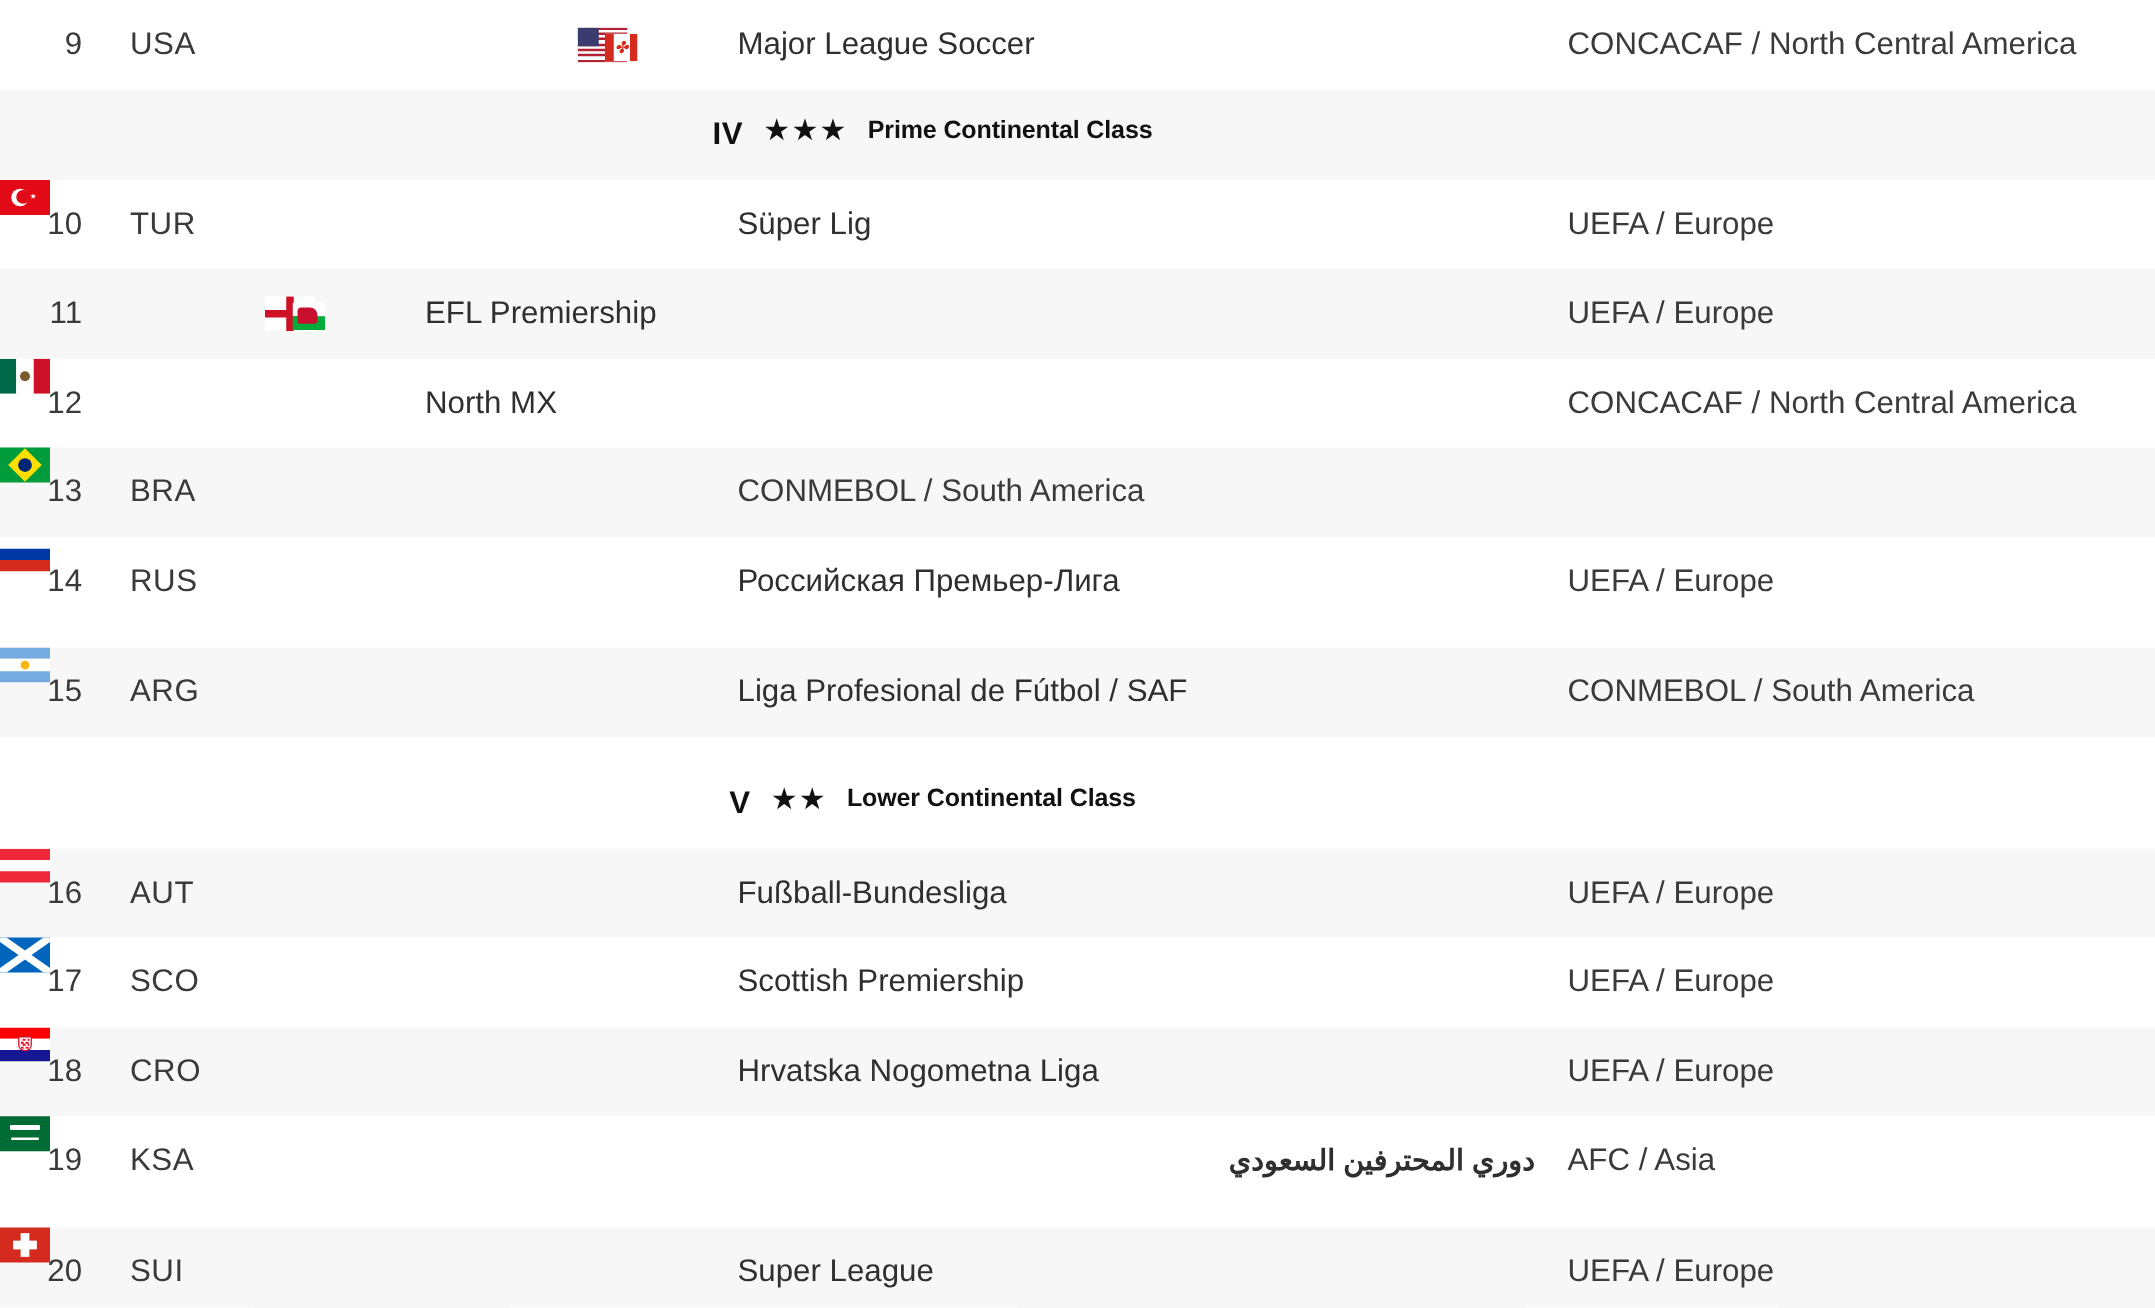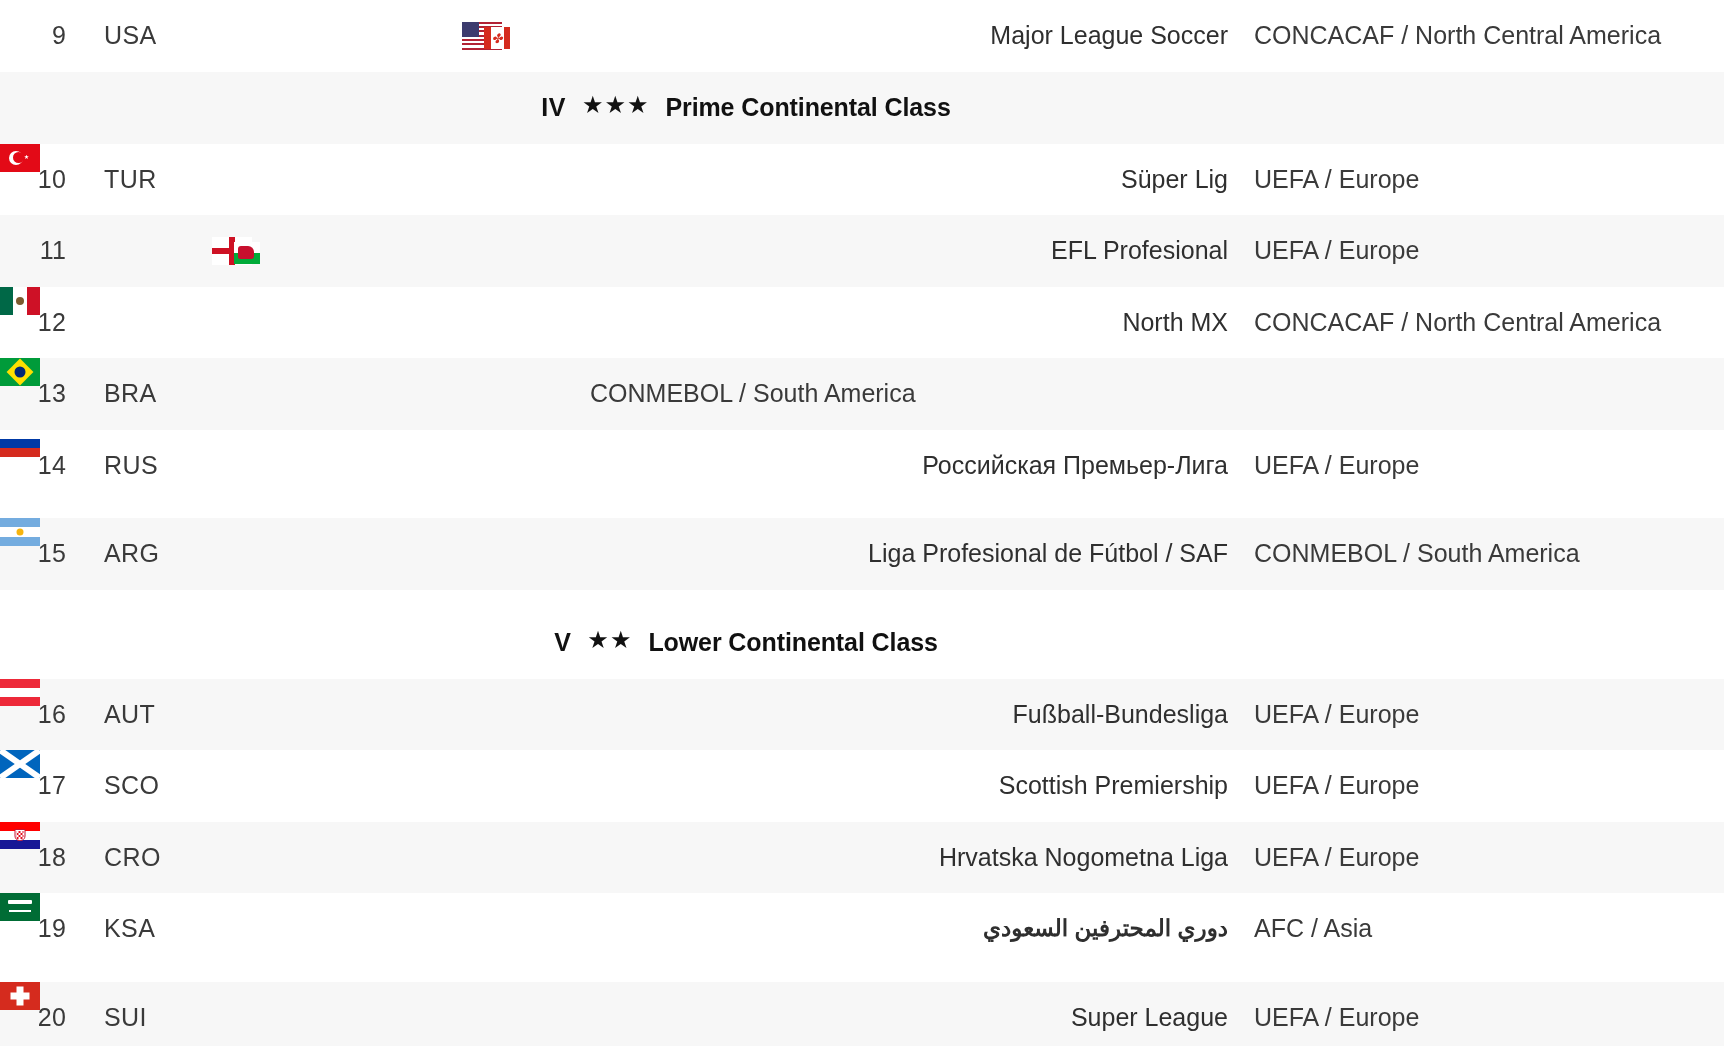--- a/index.html
+++ b/index.html
@@ -74,21 +74,20 @@
   }
   .c-flag {
     width: 260px;
     box-sizing: border-box;
     display: flex;
     align-items: center;
     padding-left: 132px;
   }
   .c-league {
     flex: 1 1 auto;
-    text-align: right;
     padding-right: 26px;
     box-sizing: border-box;
     font-size: 25px;
     font-weight: 300;
     color: #2f2f2f;
     white-space: nowrap;
   }
   .c-conf {
     width: 470px;
     text-align: left;
@@ -123,21 +122,21 @@
     color: #111111;
     letter-spacing: 0.5px;
   }
   .sec-stars {
     font-size: 24px;
     color: #111111;
     letter-spacing: 1px;
     line-height: 1;
   }
   .sec-title {
-    font-size: 25px;
+    font-size: 20px;
     font-weight: 700;
     color: #111111;
     letter-spacing: -0.1px;
   }
 
   
   .flag {
     position: relative;
     width: 40px;
     height: 28px;
@@ -309,21 +308,21 @@
             <i class="h"></i>
             <i class="v"></i>
           </span>
           <span class="overlay f-wal">
             <i class="top"></i>
             <i class="bot"></i>
             <i class="dragon"></i>
           </span>
         </span>
       </div>
-      <div class="c-league">EFL Profesional</div>
+      <div class="c-league">EFL Premiership</div>
       <div class="c-conf">UEFA / Europe</div>
     </div>
     <div class="row data plain">
       <div class="c-rank">12</div>
       <div class="c-flag">
         <span class="flag f-mex stripes-h">
           <i class="s s1"></i>
           <i class="s s2"></i>
           <i class="s s3"></i>
           <i class="emb"></i>

